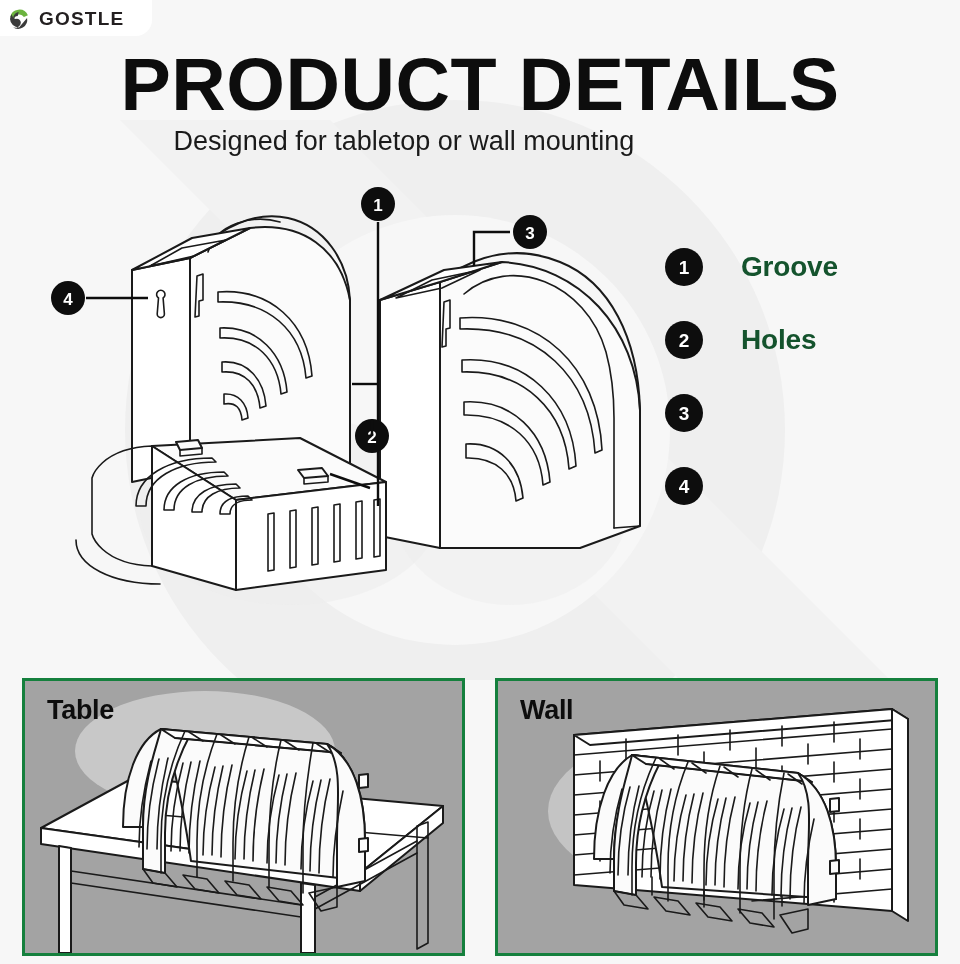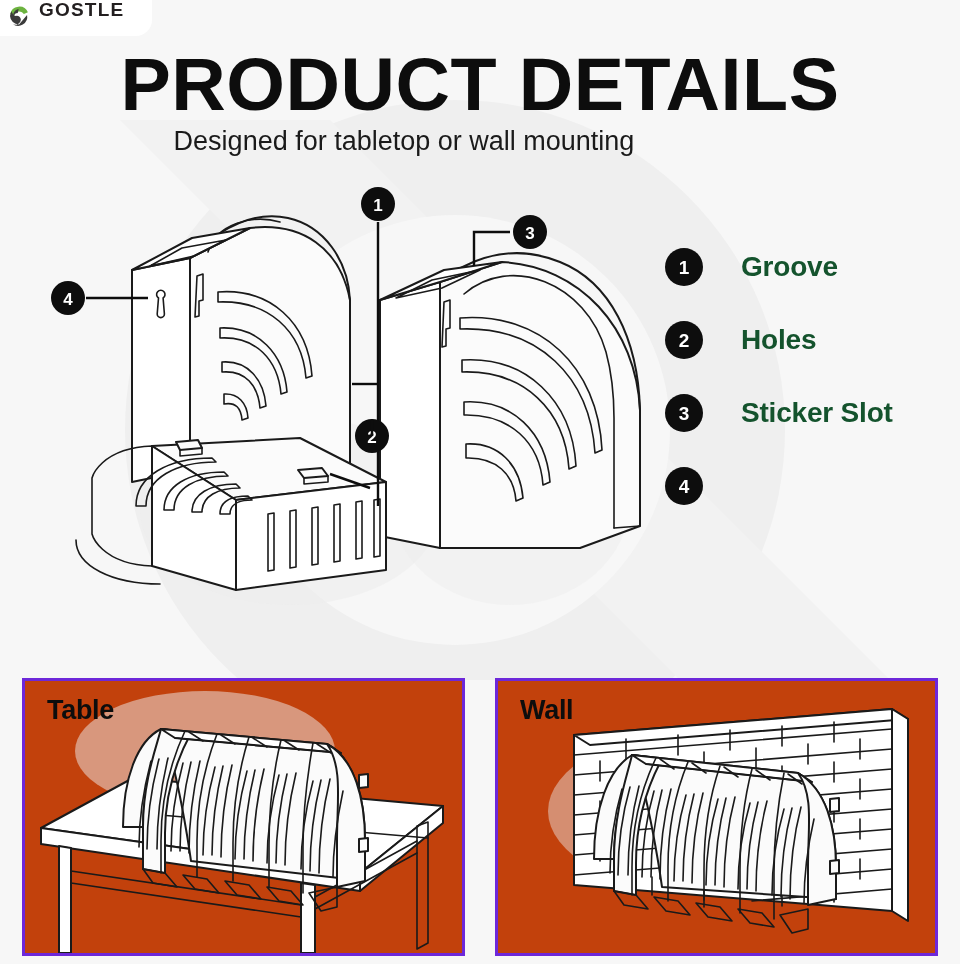--- a/index.html
+++ b/index.html
@@ -18,21 +18,21 @@
 
   
   .wm-layer { position: absolute; inset: 0; pointer-events: none; }
 
   
   .logo-bar {
     position: absolute; left: 0; top: 0;
     width: 152px; height: 36px;
     background: #ffffff;
     border-bottom-right-radius: 16px;
-    display: flex; align-items: flex-start;
+    display: flex; align-items: center;
     padding-left: 4px;
     z-index: 40;
   }
   .logo-mark { width: 30px; height: 30px; flex: 0 0 30px; }
   .logo-word {
     font-size: 19px; font-weight: 700; letter-spacing: 1.2px;
     color: #231f20; margin-left: 5px; line-height: 1;
   }
 
   
@@ -97,22 +97,22 @@
   
   .panels {
     position: absolute; left: 22px; top: 678px;
     width: 916px; height: 278px;
     display: flex; gap: 30px;
     z-index: 15;
   }
   .panel {
     position: relative;
     flex: 1 1 0;
-    border: 3px solid #6d28d9;
-    background: #c2410c;
+    border: 3px solid #15803d;
+    background: #a3a3a3;
     overflow: hidden;
   }
   .panel-label {
     position: absolute; left: 22px; top: 14px;
     font-size: 27px; font-weight: 700;
     color: #0d0d0d;
     letter-spacing: -0.3px;
     z-index: 5;
   }
   .panel svg { position: absolute; left: 0; top: 0; display: block; }
@@ -297,21 +297,20 @@
       <div class="legend-label">Groove</div>
     </div>
 
     <div class="legend-row">
       <div class="legend-badge">2</div>
       <div class="legend-label">Holes</div>
     </div>
 
     <div class="legend-row">
       <div class="legend-badge">3</div>
-      <div class="legend-label">Sticker Slot</div>
     </div>
 
     <div class="legend-row">
       <div class="legend-badge">4</div>
     </div>
 
   </div>
 
   <div class="panels">
 

